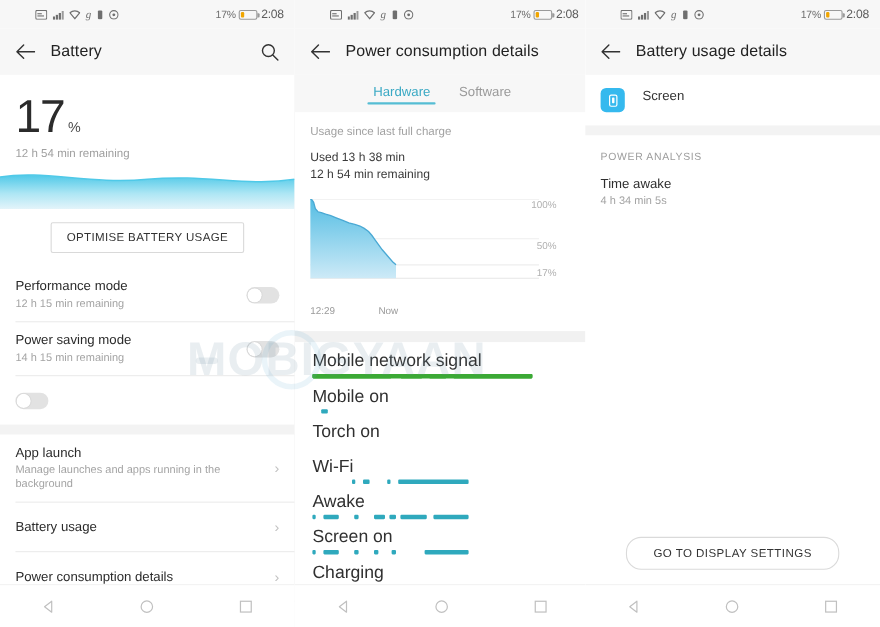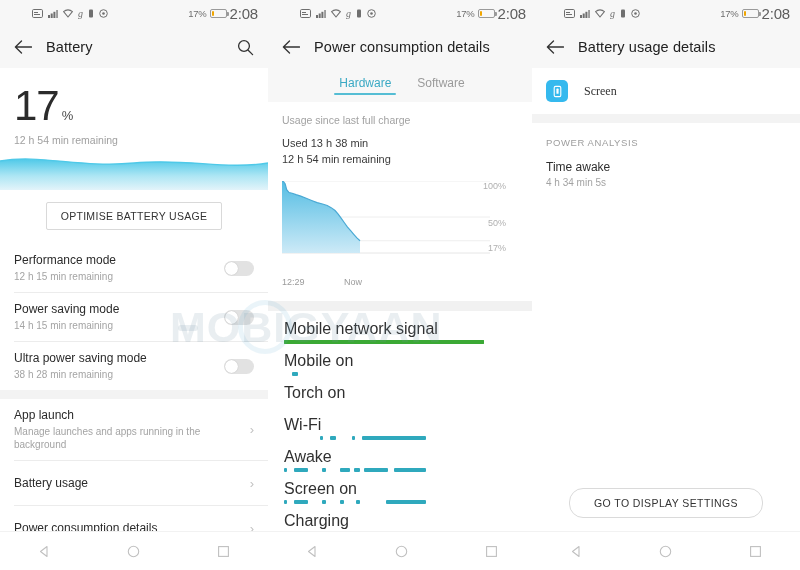--- a/index.html
+++ b/index.html
@@ -24,21 +24,21 @@
   .statusbar{
     height:26px;background:#f7f7f7;
     display:flex;align-items:center;
     padding:0 10px;box-sizing:border-box;
     font-size:10px;color:#6c6c6c;
   }
   .sb-left{display:flex;align-items:center;gap:5px;margin-left:22px;}
   .sb-right{margin-left:auto;display:flex;align-items:center;gap:3px;}
   .sb-icon{display:inline-flex;align-items:center;justify-content:center;color:#6f6f6f;}
   .sb-pct{font-size:9.5px;color:#6f6f6f;letter-spacing:-.2px;}
-  .sb-time{font-size:15px;color:#5d5d5d;letter-spacing:-.2px;}
+  .sb-time{font-size:11px;color:#5d5d5d;letter-spacing:-.2px;}
   .batt-glyph{position:relative;width:17px;height:9px;border:1px solid #9a9a9a;border-radius:2px;box-sizing:border-box;}
   .batt-glyph:after{content:"";position:absolute;right:-3px;top:2px;width:2px;height:4px;background:#9a9a9a;border-radius:0 1px 1px 0;}
   .batt-fill{position:absolute;left:1px;top:1px;bottom:1px;width:17%;background:#f0a500;border-radius:1px;}
 
   
   .appbar{
     height:42px;background:#f7f7f7;
     display:flex;align-items:center;
     padding:0 12px;box-sizing:border-box;
   }
@@ -112,21 +112,21 @@
 
   .band{height:10px;background:#f1f1f1;margin-top:12px;}
 
   .tl-list{padding:10px 0 0 0;}
   .tl{padding:0 0 0 16px;margin-bottom:9px;}
   .tl .lbl{font-size:16px;color:#303030;line-height:16px;}
   .tl .track{position:relative;height:4px;margin-top:3px;width:200px;}
   .tl .seg{position:absolute;top:0;height:4px;border-radius:1px;}
 
   
-  .appitem{display:flex;align-items:center;padding:12px 14px;cursor:pointer;font-family:Liberation Serif, serif;}
+  .appitem{display:flex;padding:12px 14px;cursor:pointer;}
   .appicon{
     width:22px;height:22px;border-radius:5px;background:#35b9ee;
     display:flex;align-items:center;justify-content:center;flex:0 0 auto;
   }
   .appitem .nm{margin-left:16px;font-size:12px;color:#333;}
   .sect-head{padding:14px 14px 0 14px;font-size:9.5px;color:#9d9d9d;letter-spacing:.6px;}
   .p3row{padding:12px 14px 0 14px;}
   .p3row .k{font-size:12px;color:#2e2e2e;}
   .p3row .v{font-size:10px;color:#a3a3a3;margin-top:3px;}
   .disp-btn-row{position:absolute;left:0;right:0;bottom:52px;display:flex;justify-content:center;}
@@ -258,24 +258,20 @@
         <div class="texts">
           <div class="t1">Power saving mode</div>
           <div class="t2">14 h 15 min remaining</div>
         </div>
         <div class="toggle">
             <span class="knob"></span>
           </div>
       </div>
       <div class="divider"></div>
       <div class="row">
-        <div class="texts">
-          <div class="t1">Ultra power saving mode</div>
-          <div class="t2">38 h 28 min remaining</div>
-        </div>
         <div class="toggle">
             <span class="knob"></span>
           </div>
       </div>
       <div class="gap-band"></div>
 
       <div class="row">
         <div class="texts">
           <div class="t1">App launch</div>
           <div class="t2">Manage launches and apps running in the background</div>

